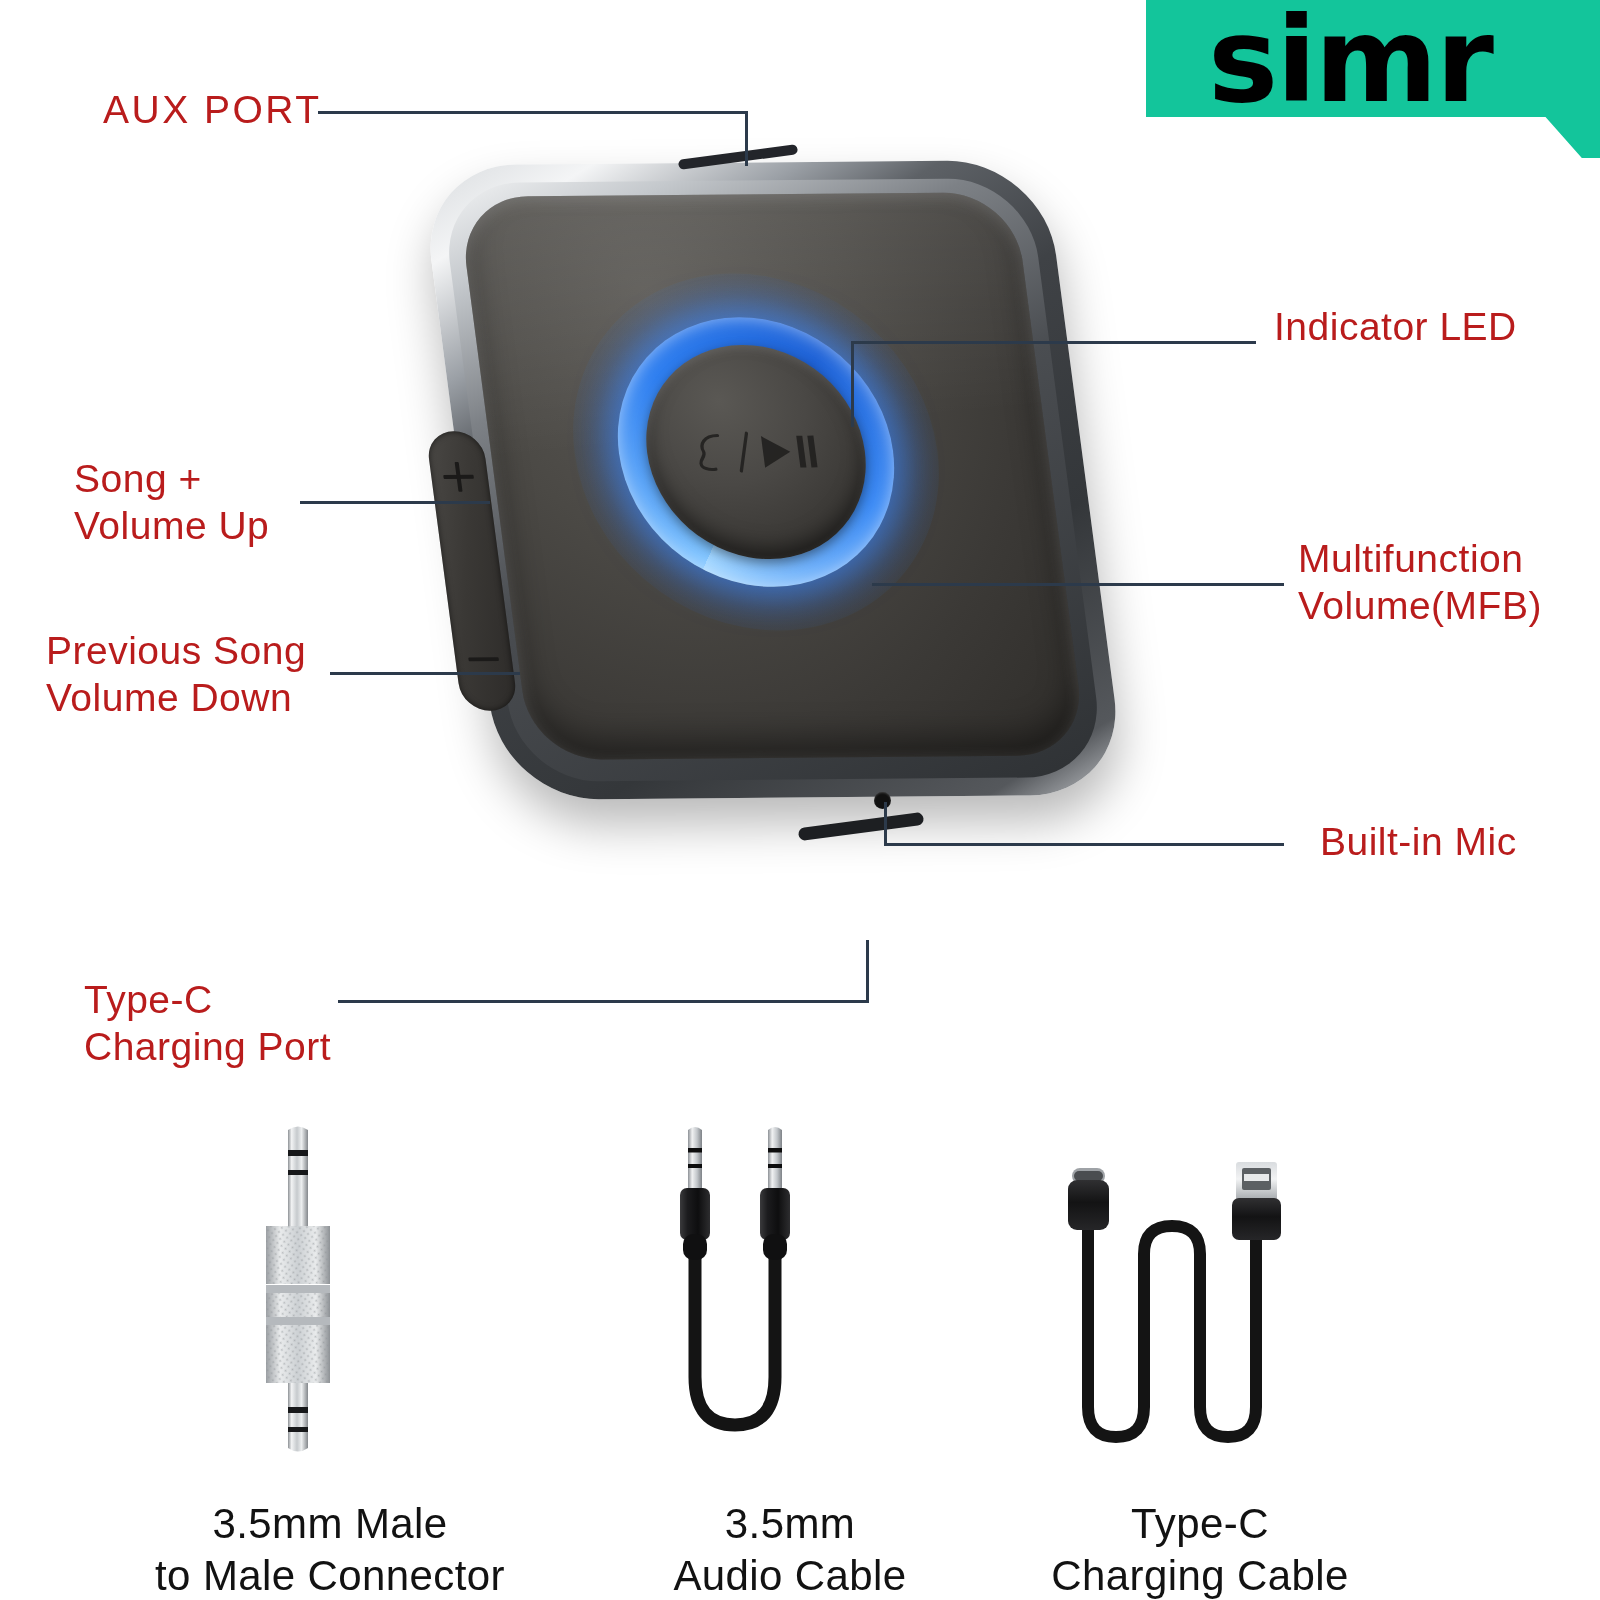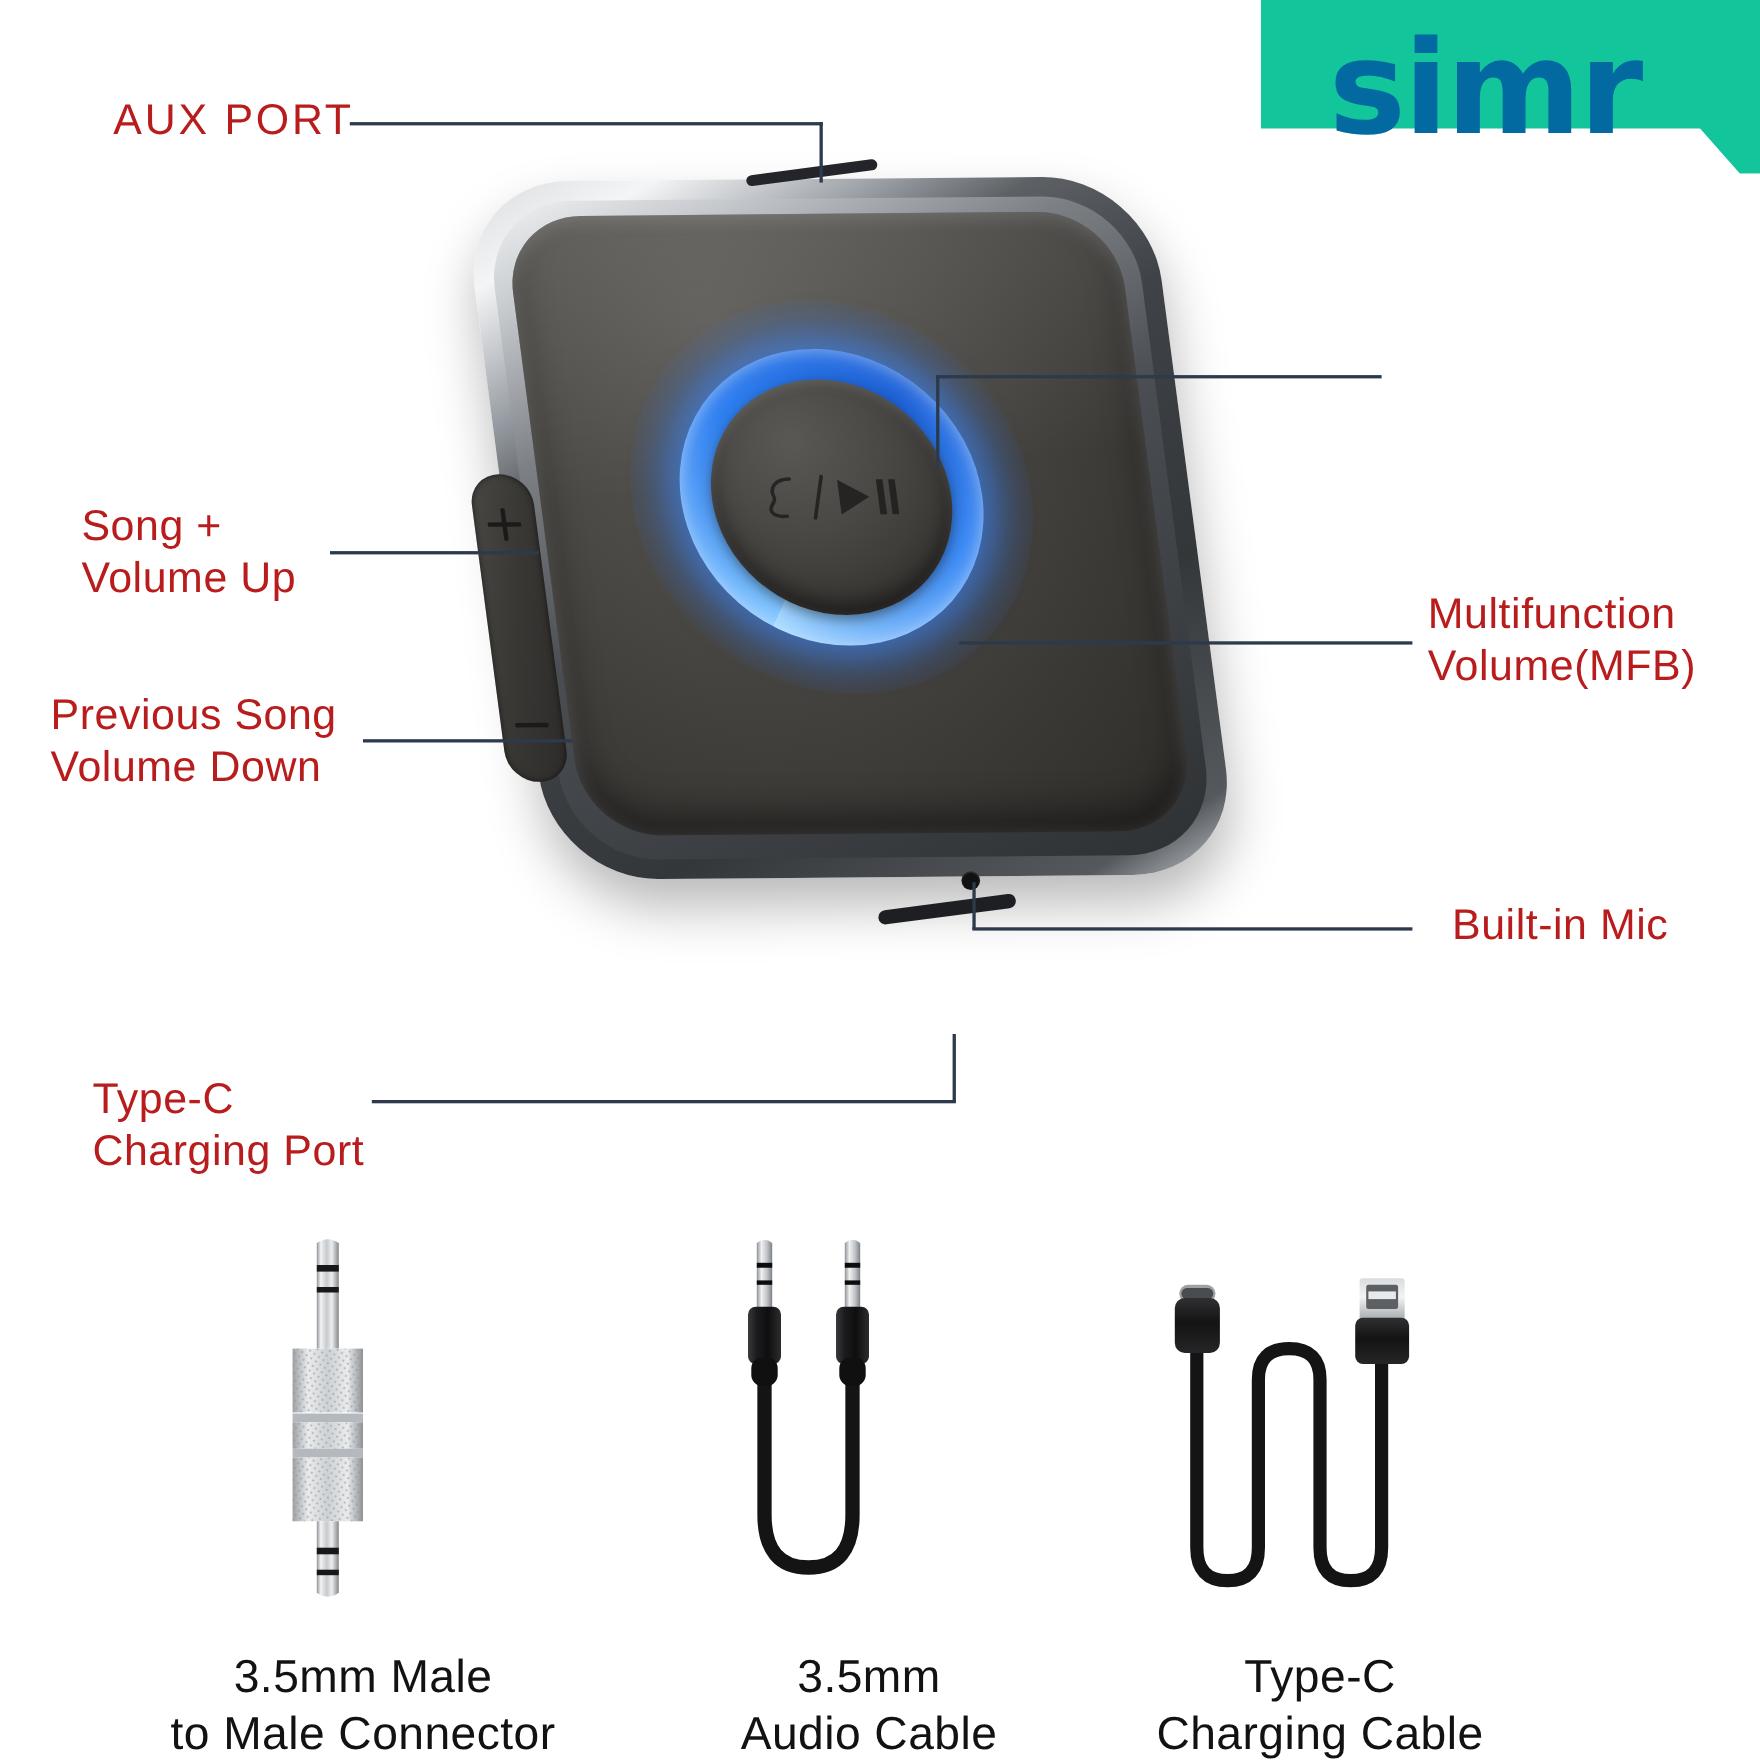--- a/index.html
+++ b/index.html
@@ -24,25 +24,25 @@
     top: 0;
     left: 1146px;
     width: 454px;
     height: 158px;
     background: #13c59b;
     -webkit-clip-path: polygon(0 0, 100% 0, 100% 100%, 96% 100%, 88% 74%, 0 74%);
     clip-path: polygon(0 0, 100% 0, 100% 100%, 96% 100%, 88% 74%, 0 74%);
   }
   .brand-wordmark {
     position: absolute;
-    top: 20px;
+    top: 0;
     left: 1208px;
     width: 340px;
     height: 120px;
-    color: #0369a1;
+    color: #000000;
     font-family: "DejaVu Sans", sans-serif;
     font-weight: bold;
     font-size: 118px;
     letter-spacing: -2px;
     line-height: 120px;
     user-select: none;
   }
 
   
   .callout {
@@ -306,20 +306,21 @@
 
   <div class="callout" style="left:46px; top:627px;">Previous Song
 Volume Down</div>
 
   <div class="callout" style="left:74px; top:455px;">Song +
 Volume Up</div>
 
   <div class="callout" style="left:84px; top:976px;">Type-C
 Charging Port</div>
 
+  <div class="callout right-col" style="left:1274px; top:303px;">Indicator LED</div>
 
   <div class="callout right-col" style="left:1298px; top:535px;">Multifunction
 Volume(MFB)</div>
 
   <div class="callout right-col" style="left:1320px; top:818px;">Built-in Mic</div>
 
   <div class="accessory" style="left:238px; top:1122px;">
     <svg width="120" height="340" viewBox="0 0 120 340">
       <defs>
         <linearGradient id="chrome" x1="0" y1="0" x2="1" y2="0">

